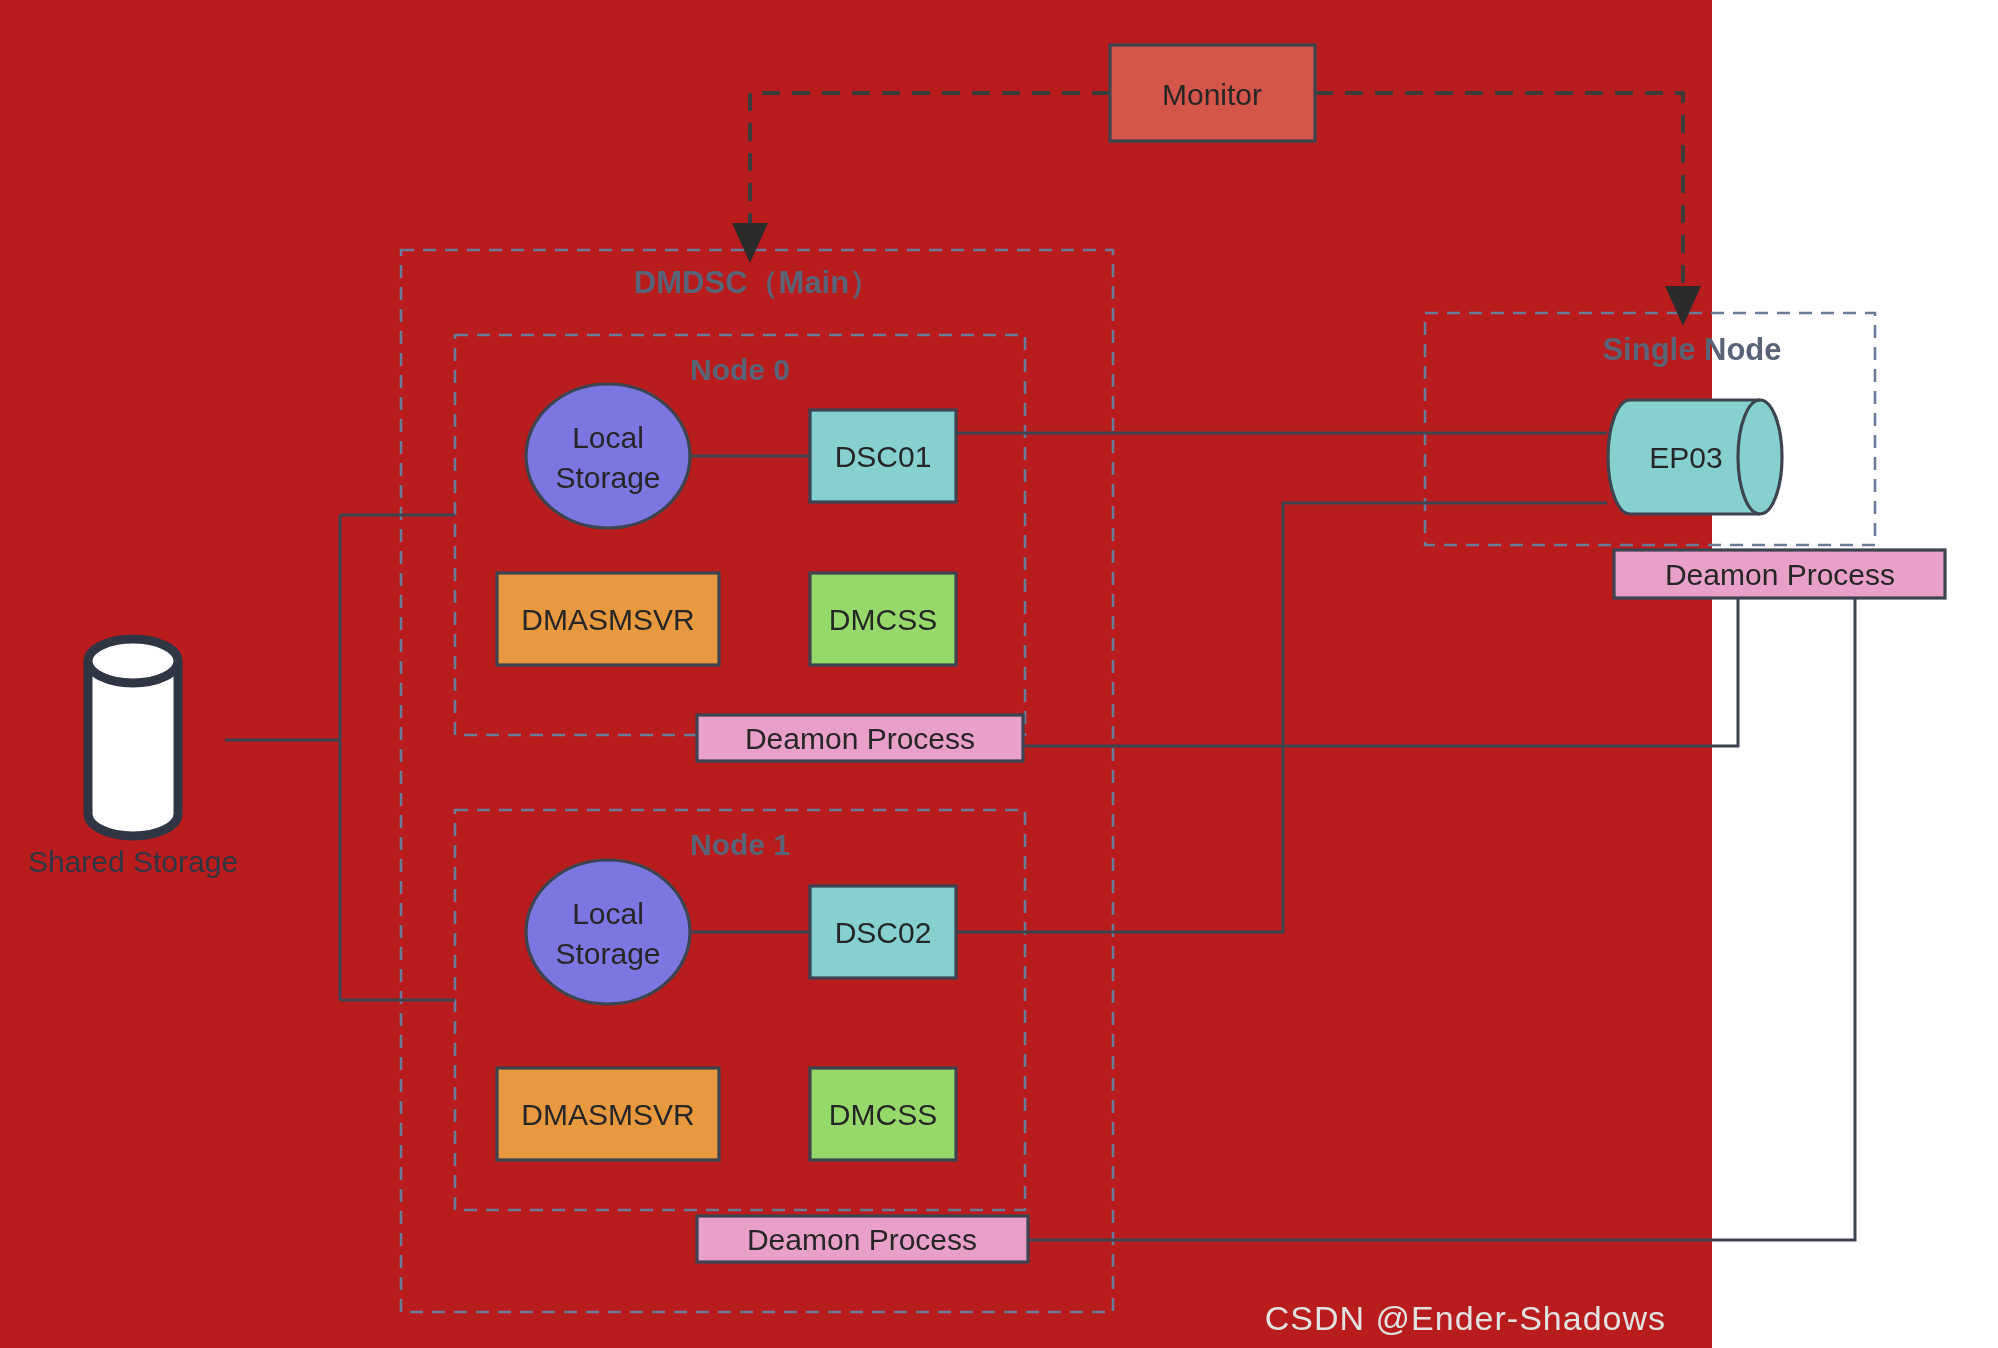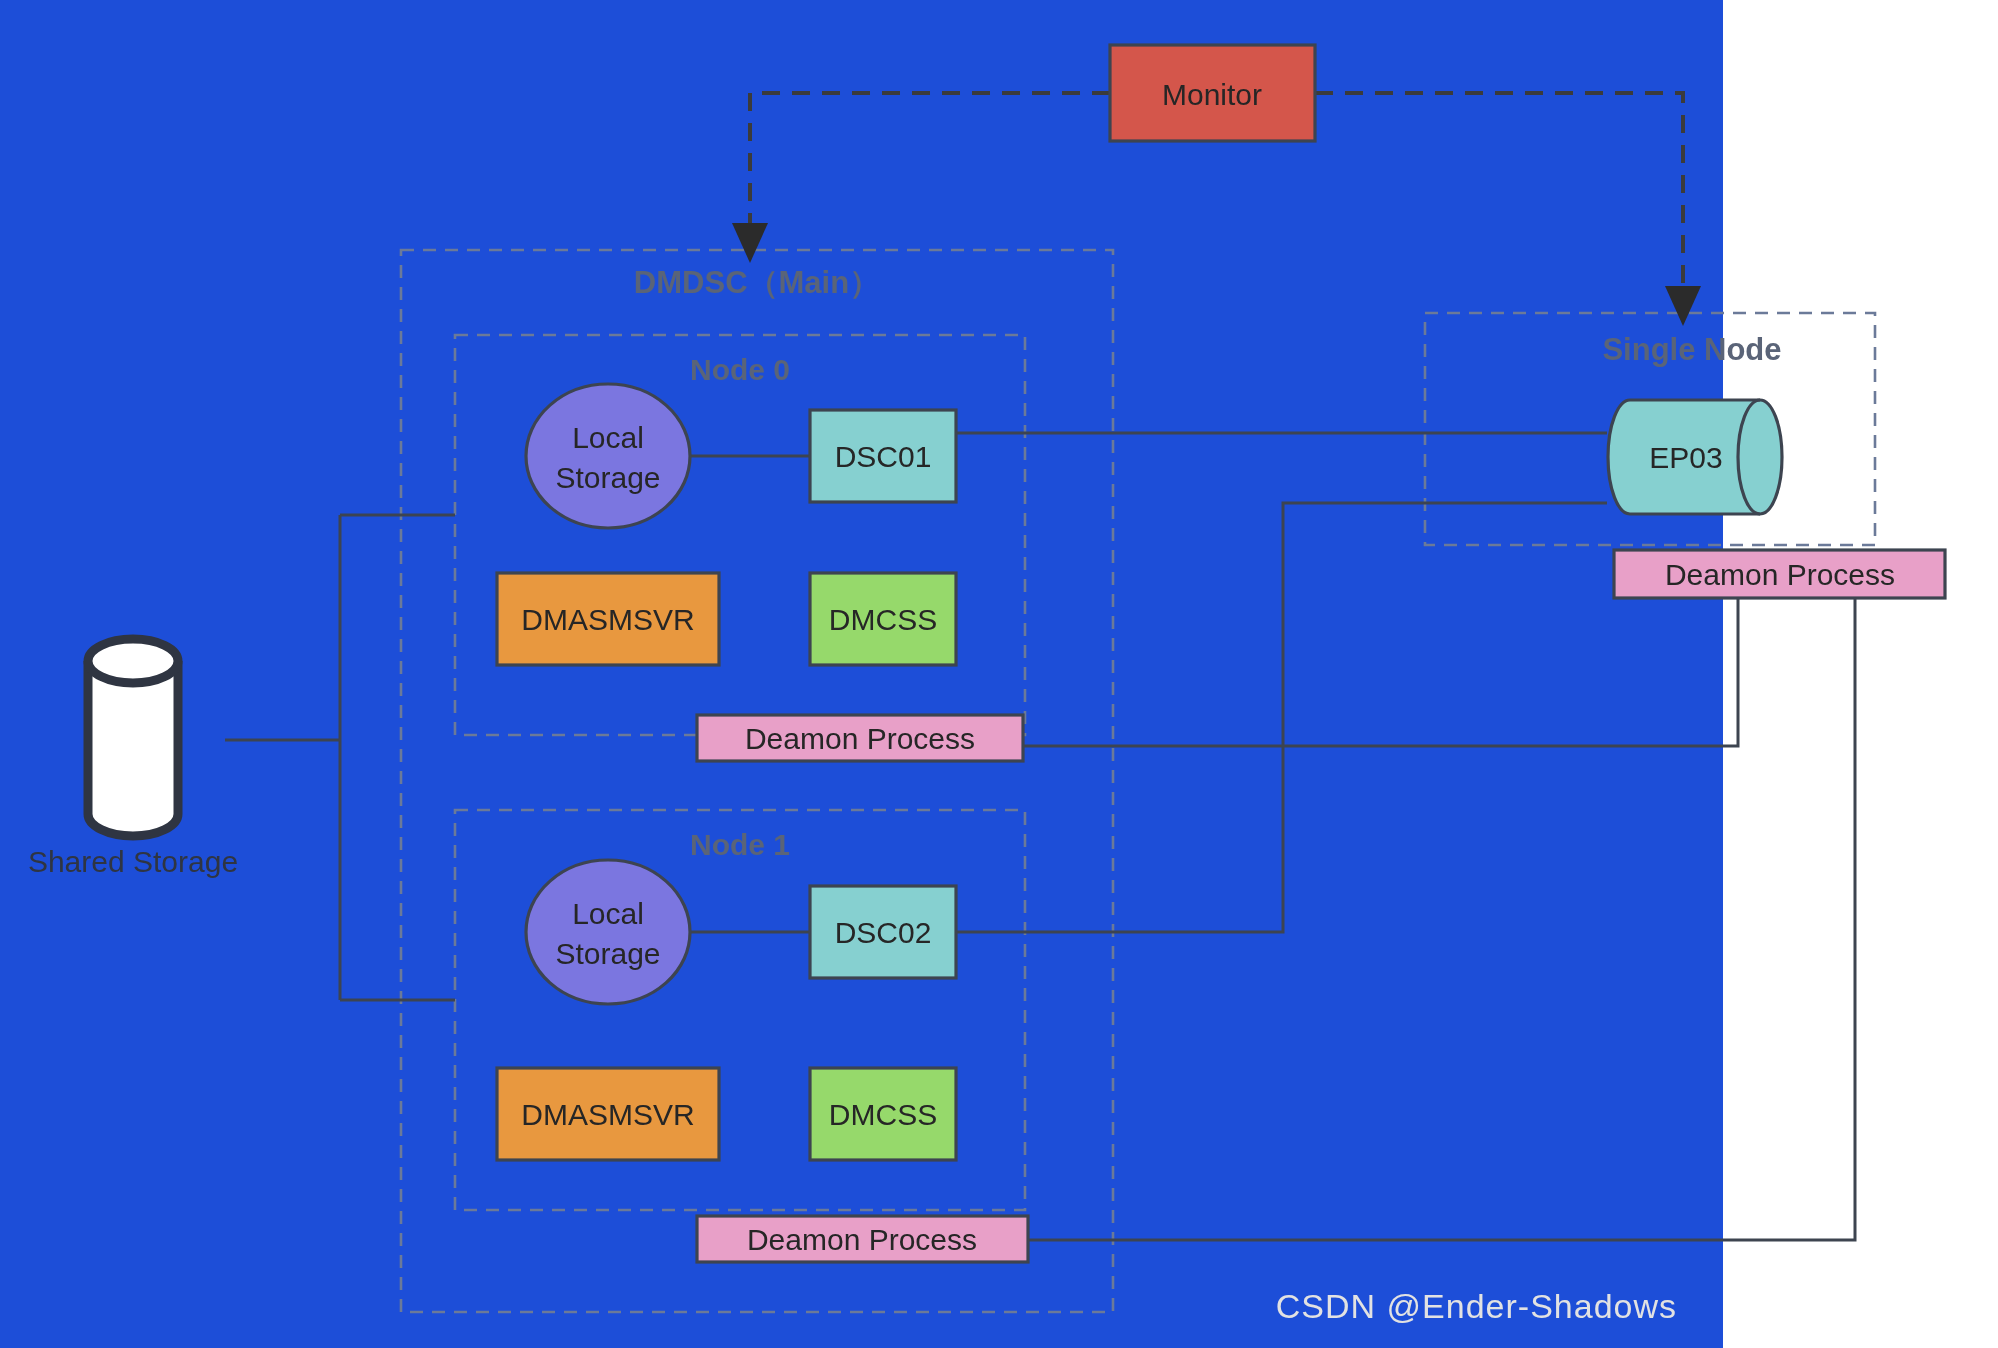--- a/index.html
+++ b/index.html
@@ -1,34 +1,34 @@
 <!DOCTYPE html>
 <html><head>
 <meta charset="utf-8">
 <style>
   html,body{margin:0;padding:0;background:#ffffff;}
   body{width:1998px;height:1348px;overflow:hidden;
        font-family:"Liberation Sans","DejaVu Sans",sans-serif;}
-  #stage{position:relative;width:1712px;height:1348px;background:#1d4ed8;padding-left:11px;}
+  #stage{position:relative;width:1712px;height:1348px;background:#b91c1c;}
   svg#diagram{position:absolute;left:0;top:0;width:1998px;height:1348px;display:block;}
   .solid-line{stroke:#3d4450;stroke-width:3;fill:none;}
   .dash-arrow{stroke:#3b3b3b;stroke-width:4;fill:none;stroke-dasharray:18 12;}
   .grp-box{fill:none;stroke:#6b7a99;stroke-width:2.6;stroke-dasharray:13 9;}
   .shape-stroke{stroke:#3d4450;stroke-width:3.2;}
   .node-label{fill:#5a6478;font-weight:bold;font-size:30px;
               font-family:"Liberation Sans","DejaVu Sans",sans-serif;}
   .grp-title{fill:#5a6478;font-weight:bold;font-size:31px;
              font-family:"Liberation Sans","DejaVu Sans",sans-serif;}
   .box-text{fill:#262626;font-size:30px;
             font-family:"Liberation Sans","DejaVu Sans",sans-serif;}
   .cyl-text{fill:#262626;font-size:30px;
             font-family:"Liberation Sans","DejaVu Sans",sans-serif;}
   .storage-caption{fill:#2f3542;font-size:30px;
             font-family:"Liberation Sans","DejaVu Sans",sans-serif;}
-  .watermark{position:absolute;right:46px;bottom:22px;color:#e2e2e2;
+  .watermark{position:absolute;right:46px;bottom:10px;color:#e2e2e2;
              font-size:34px;letter-spacing:1px;user-select:none;
              font-family:"Liberation Sans","DejaVu Sans",sans-serif;}
 </style>
 </head>
 <body>
 
 <div id="stage">
 
   <svg id="diagram" viewBox="0 0 1998 1348">
     <defs>

